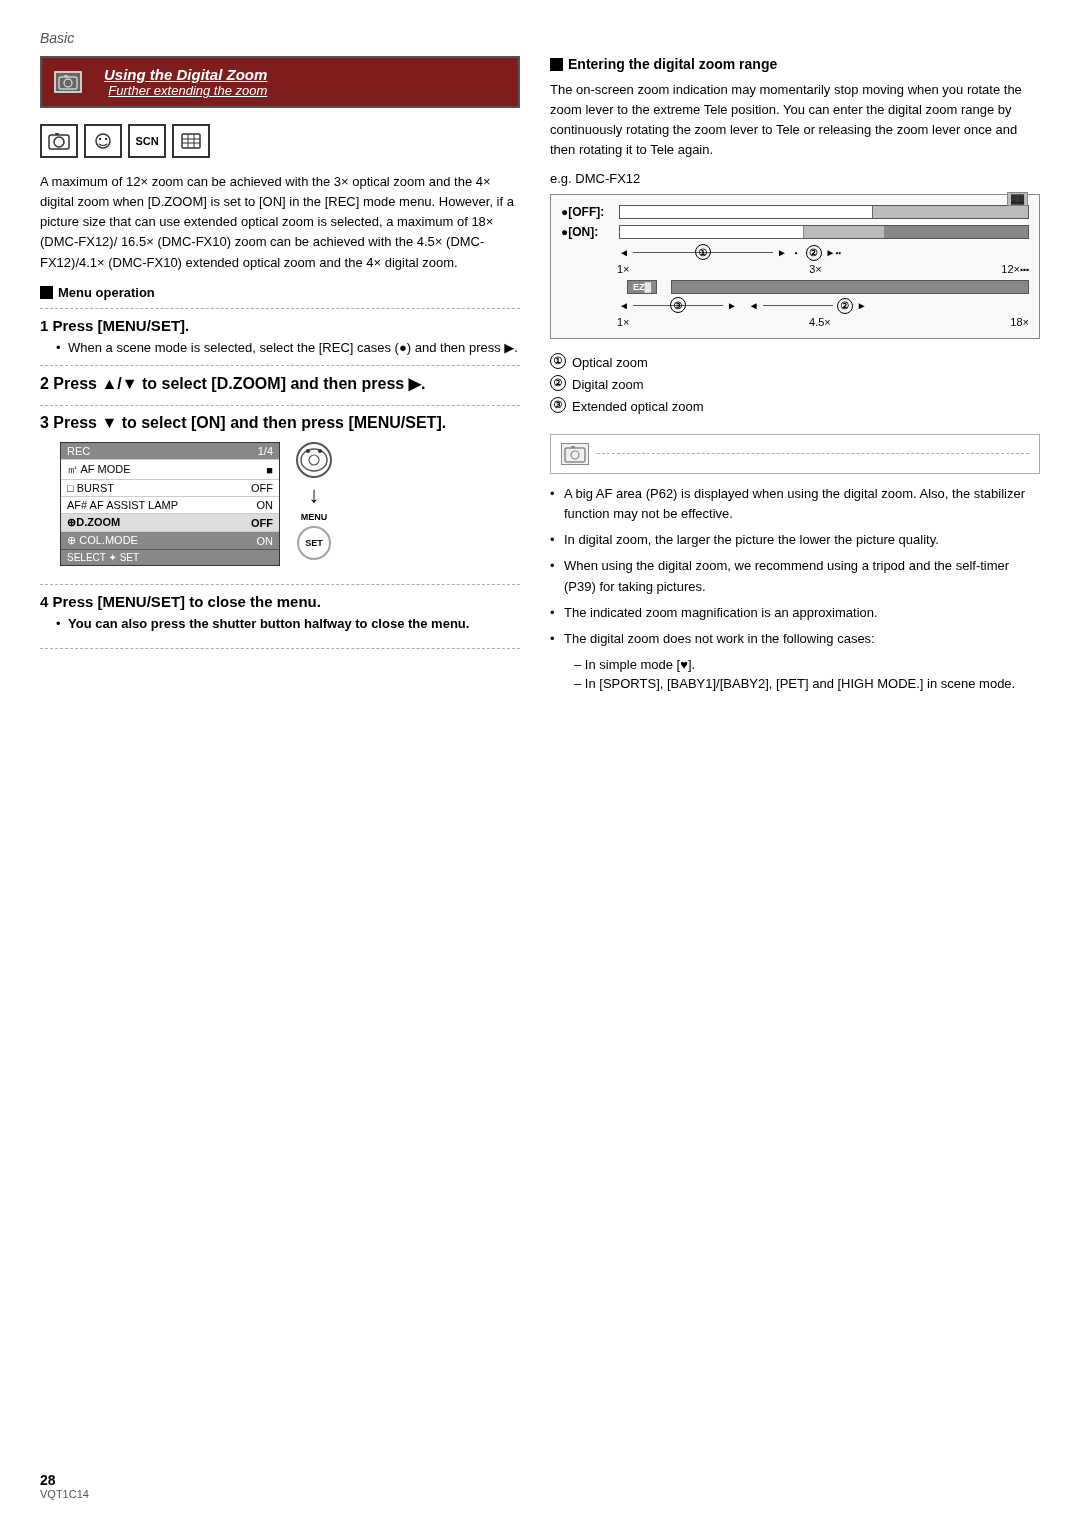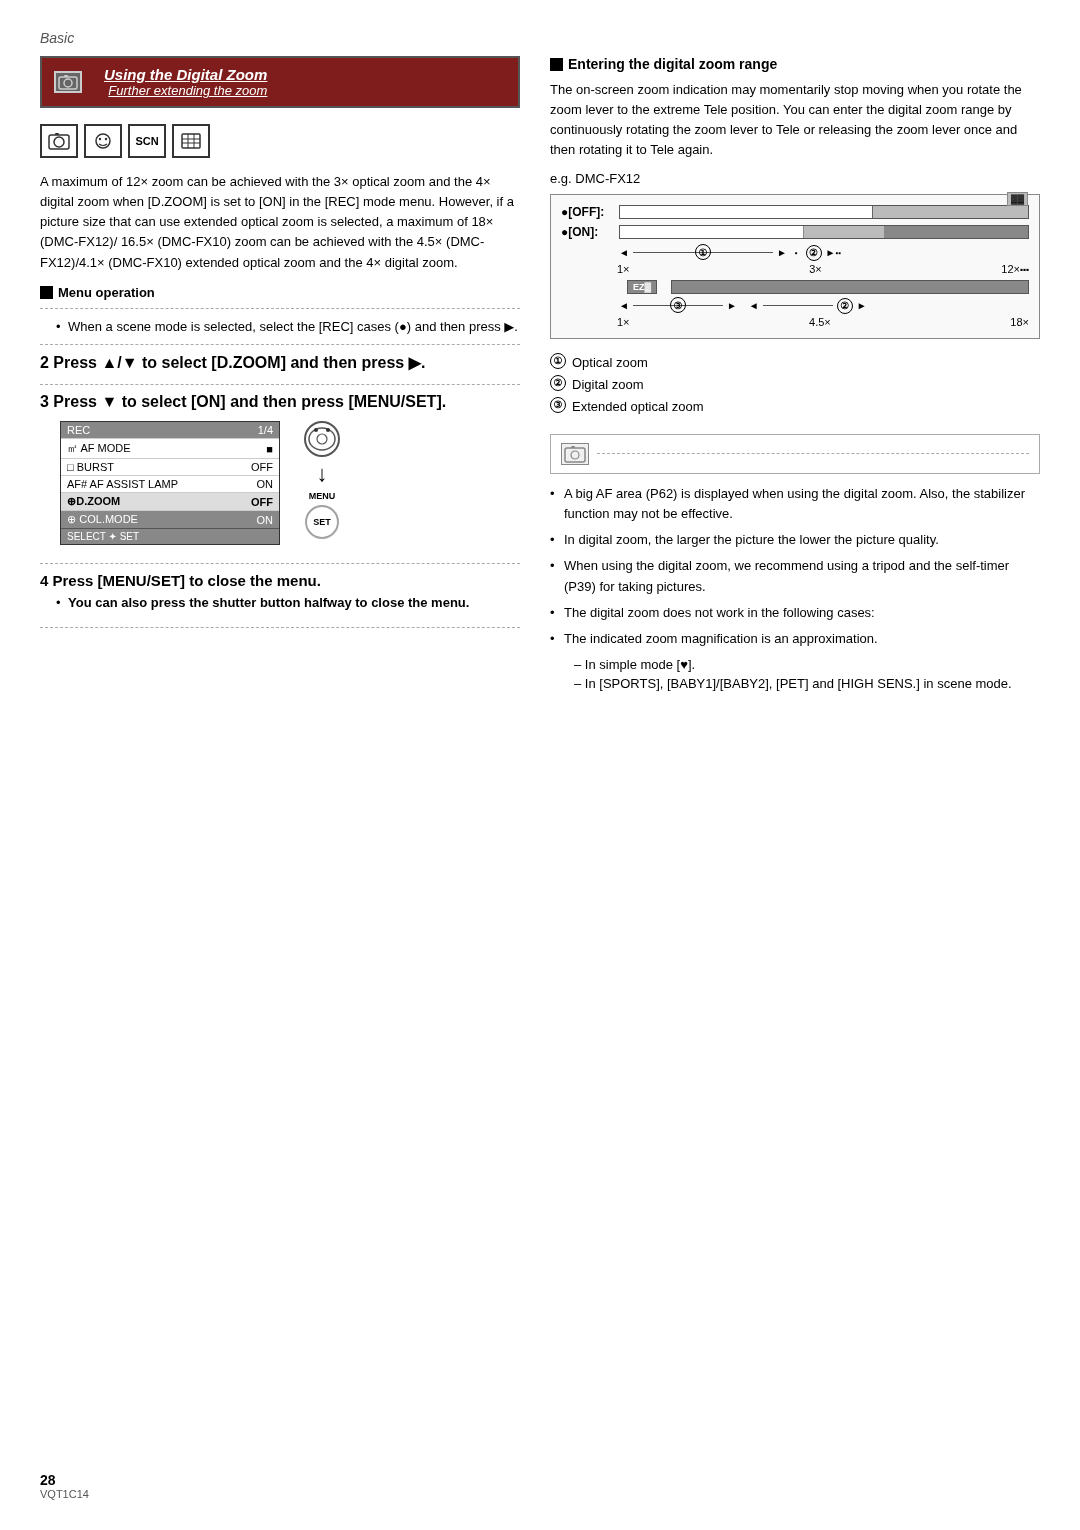--- a/index.html
+++ b/index.html
@@ -132,21 +132,21 @@
       position: relative;
     }
     .step-sub li::before {
       content: "•";
       position: absolute;
       left: 0;
     }
     
     .menu-screenshot {
       display: flex;
-      gap: 24px;
+      gap: 16px;
       margin: 10px 0 10px 20px;
       align-items: flex-start;
     }
     .menu-table {
       border: 1px solid #333;
       width: 220px;
       font-size: 11px;
     }
     .menu-table-header {
       background: #888;
@@ -420,20 +420,23 @@
       <div class="body-text">
         A maximum of 12× zoom can be achieved with the 3× optical zoom and the 4× digital zoom when [D.ZOOM] is set to [ON] in the [REC] mode menu. However, if a picture size that can use extended optical zoom is selected, a maximum of 18× (DMC-FX12)/ 16.5× (DMC-FX10) zoom can be achieved with the 4.5× (DMC-FX12)/4.1× (DMC-FX10) extended optical zoom and the 4× digital zoom.
       </div>
 
       <div class="section-heading">
         <span class="black-square"></span>
         <span>Menu operation</span>
       </div>
 
       <div class="step">
+        <div class="step-heading">
+          1 Press [MENU/SET].
+        </div>
         <ul class="step-sub">
           <li>When a scene mode is selected, select the [REC] cases (●) and then press ▶.</li>
         </ul>
       </div>
 
       <div class="step">
         <div class="step-heading" style="font-size:16px;">
           2 Press ▲/▼ to select [D.ZOOM] and then press ▶.
         </div>
       </div>
@@ -608,26 +611,26 @@
           </svg>
         </div>
         <div class="dashed-line"></div>
       </div>
 
       
       <ul class="bullet-list">
         <li>A big AF area (P62) is displayed when using the digital zoom. Also, the stabilizer function may not be effective.</li>
         <li>In digital zoom, the larger the picture the lower the picture quality.</li>
         <li>When using the digital zoom, we recommend using a tripod and the self-timer (P39) for taking pictures.</li>
+        <li>The indicated zoom magnification is an approximation.</li>
         <li>The digital zoom does not work in the following cases:</li>
-        <li>The indicated zoom magnification is an approximation.</li>
       </ul>
       <div class="indent-sub">
         <div>– In simple mode [♥].</div>
-        <div>– In [SPORTS], [BABY1]/[BABY2], [PET] and [HIGH SENS.] in scene mode.</div>
+        <div>– In [SPORTS], [BABY1]/[BABY2], [PET] and [HIGH MODE.] in scene mode.</div>
       </div>
     </div>
   </div>
 
   <div class="page-footer">
     <div class="page-number">28</div>
     <div class="page-code">VQT1C14</div>
   </div>
 </div>
 

